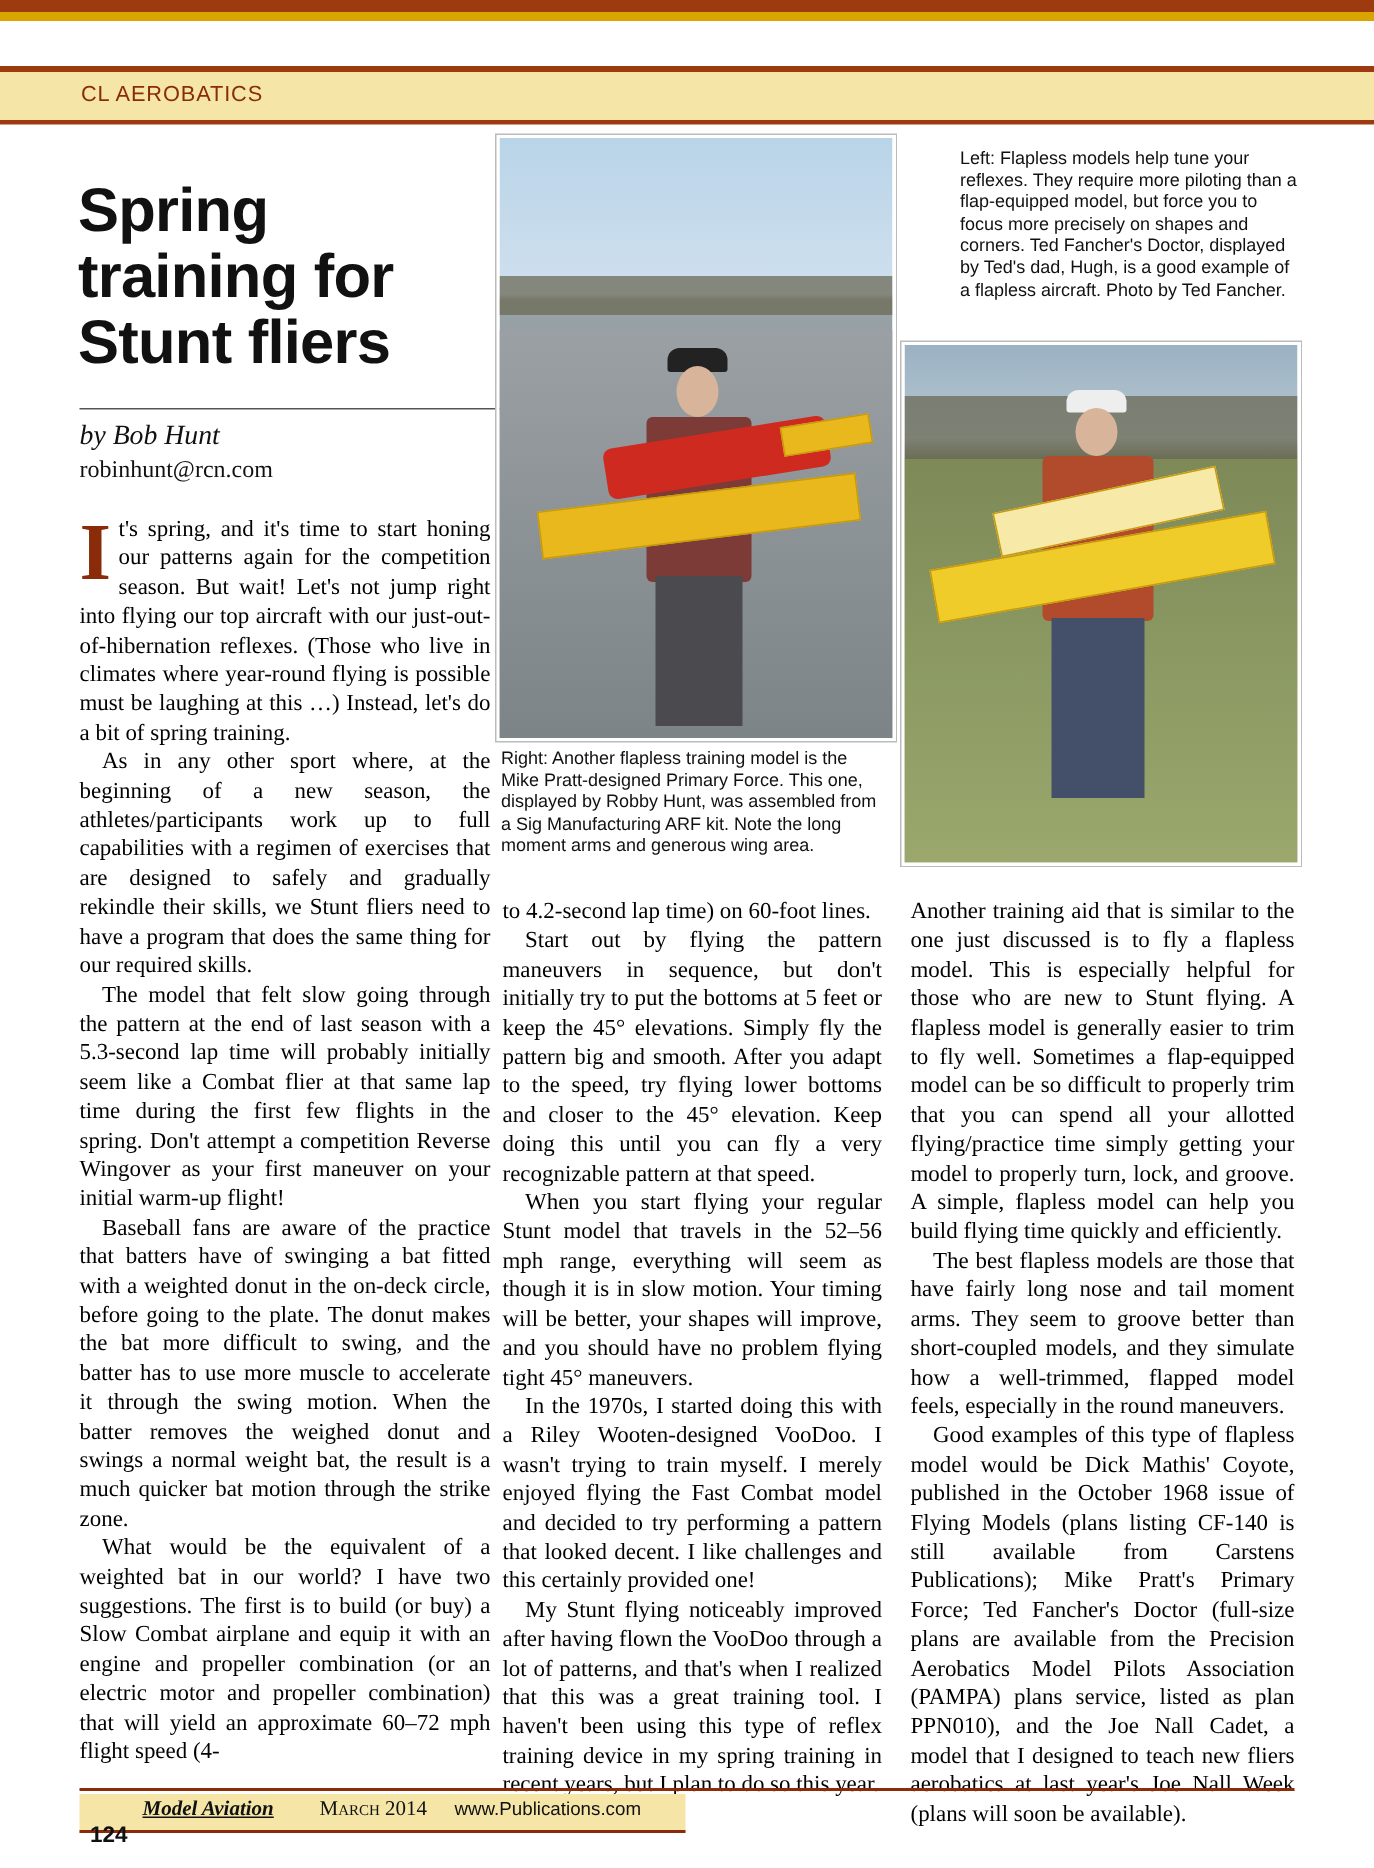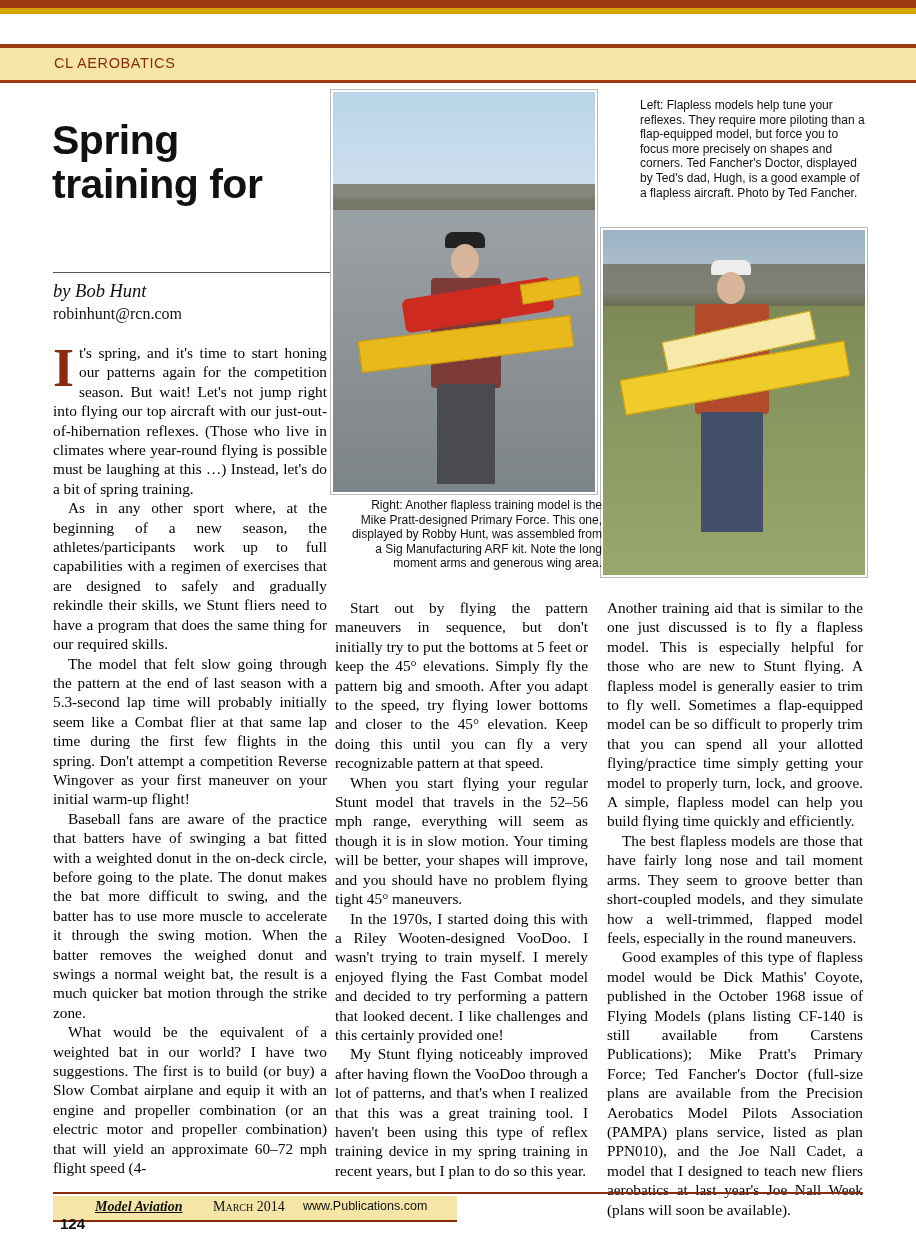--- a/index.html
+++ b/index.html
@@ -186,23 +186,22 @@
     font-family: "Liberation Sans", sans-serif;
     font-size: 12px;
     line-height: 14.6px;
     color: #111;
   }
   #caption-left {
     left: 640px; top: 98px;
     width: 228px;
   }
   #caption-right {
-    left: 348px; top: 498px;
+    left: 334px; top: 498px;
     width: 254px;
-    text-align: right;
   }
 
   
   .footer-rule {
     position: absolute;
     left: 53px; top: 1192px;
     width: 810px; height: 2px;
     background: #8a2c0a;
   }
   .footer-box {
@@ -238,34 +237,36 @@
 <div class="top-rule"></div>
 <div class="top-rule2"></div>
 <div class="header-band-rule-top"></div>
 <div class="header-band"></div>
 <div class="header-band-rule-bot"></div>
 <div class="section-label">CL AEROBATICS</div>
 
 <div class="title">
   <div>Spring</div>
   <div>training for</div>
+  <div>Stunt fliers</div>
 </div>
 <div class="byline-rule"></div>
 <div class="byline">by Bob Hunt</div>
 <div class="email">robinhunt@rcn.com</div>
 
 <div class="col col1">
   <p class="first"><span class="dropcap">I</span><span>t's spring, and it's time to start honing our patterns again for the competition season. But wait! Let's not jump right into flying our top aircraft with our just-out-of-hibernation reflexes. (Those who live in climates where year-round flying is possible must be laughing at this …) Instead, let's do a bit of spring training.</span></p>
   <p><span>As in any other sport where, at the beginning of a new season, the athletes/participants work up to full capabilities with a regimen of exercises that are designed to safely and gradually rekindle their skills, we Stunt fliers need to have a program that does the same thing for our required skills.</span></p>
   <p><span>The model that felt slow going through the pattern at the end of last season with a 5.3-second lap time will probably initially seem like a Combat flier at that same lap time during the first few flights in the spring. Don't attempt a competition Reverse Wingover as your first maneuver on your initial warm-up flight!</span></p>
   <p><span>Baseball fans are aware of the practice that batters have of swinging a bat fitted with a weighted donut in the on-deck circle, before going to the plate. The donut makes the bat more difficult to swing, and the batter has to use more muscle to accelerate it through the swing motion. When the batter removes the weighed donut and swings a normal weight bat, the result is a much quicker bat motion through the strike zone.</span></p>
   <p><span>What would be the equivalent of a weighted bat in our world? I have two suggestions. The first is to build (or buy) a Slow Combat airplane and equip it with an engine and propeller combination (or an electric motor and propeller combination) that will yield an approximate 60–72 mph flight speed (4-</span></p>
 </div>
 
 <div class="col col2">
+  <p class="first"><span>to 4.2-second lap time) on 60-foot lines.</span></p>
   <p><span>Start out by flying the pattern maneuvers in sequence, but don't initially try to put the bottoms at 5 feet or keep the 45° elevations. Simply fly the pattern big and smooth. After you adapt to the speed, try flying lower bottoms and closer to the 45° elevation. Keep doing this until you can fly a very recognizable pattern at that speed.</span></p>
   <p><span>When you start flying your regular Stunt model that travels in the 52–56 mph range, everything will seem as though it is in slow motion. Your timing will be better, your shapes will improve, and you should have no problem flying tight 45° maneuvers.</span></p>
   <p><span>In the 1970s, I started doing this with a Riley Wooten-designed VooDoo. I wasn't trying to train myself. I merely enjoyed flying the Fast Combat model and decided to try performing a pattern that looked decent. I like challenges and this certainly provided one!</span></p>
   <p><span>My Stunt flying noticeably improved after having flown the VooDoo through a lot of patterns, and that's when I realized that this was a great training tool. I haven't been using this type of reflex training device in my spring training in recent years, but I plan to do so this year.</span></p>
 </div>
 
 <div class="col col3">
   <p class="first"><span>Another training aid that is similar to the one just discussed is to fly a flapless model. This is especially helpful for those who are new to Stunt flying. A flapless model is generally easier to trim to fly well. Sometimes a flap-equipped model can be so difficult to properly trim that you can spend all your allotted flying/practice time simply getting your model to properly turn, lock, and groove. A simple, flapless model can help you build flying time quickly and efficiently.</span></p>
   <p><span>The best flapless models are those that have fairly long nose and tail moment arms. They seem to groove better than short-coupled models, and they simulate how a well-trimmed, flapped model feels, especially in the round maneuvers.</span></p>
   <p><span>Good examples of this type of flapless model would be Dick Mathis' Coyote, published in the October 1968 issue of Flying Models (plans listing CF-140 is still available from Carstens Publications); Mike Pratt's Primary Force; Ted Fancher's Doctor (full-size plans are available from the Precision Aerobatics Model Pilots Association (PAMPA) plans service, listed as plan PPN010), and the Joe Nall Cadet, a model that I designed to teach new fliers aerobatics at last year's Joe Nall Week (plans will soon be available).</span></p>

